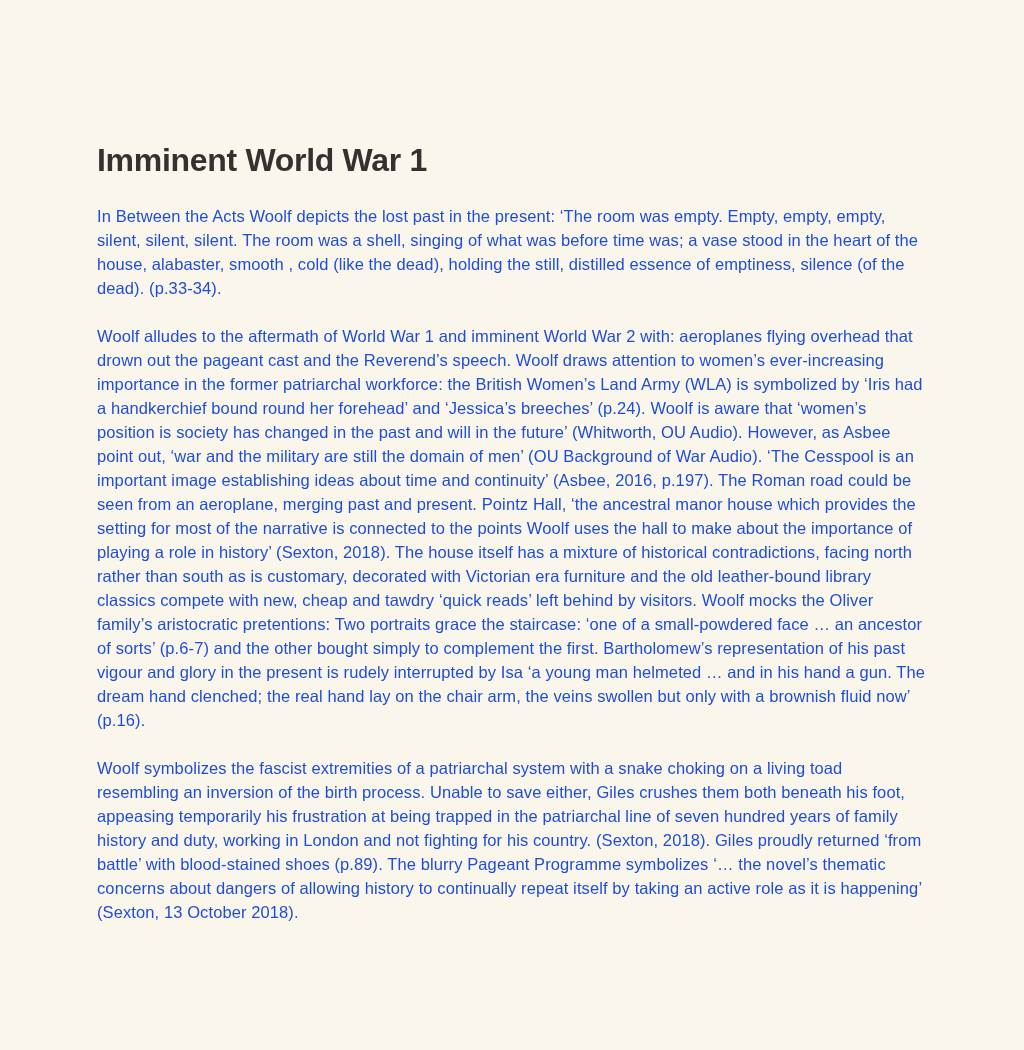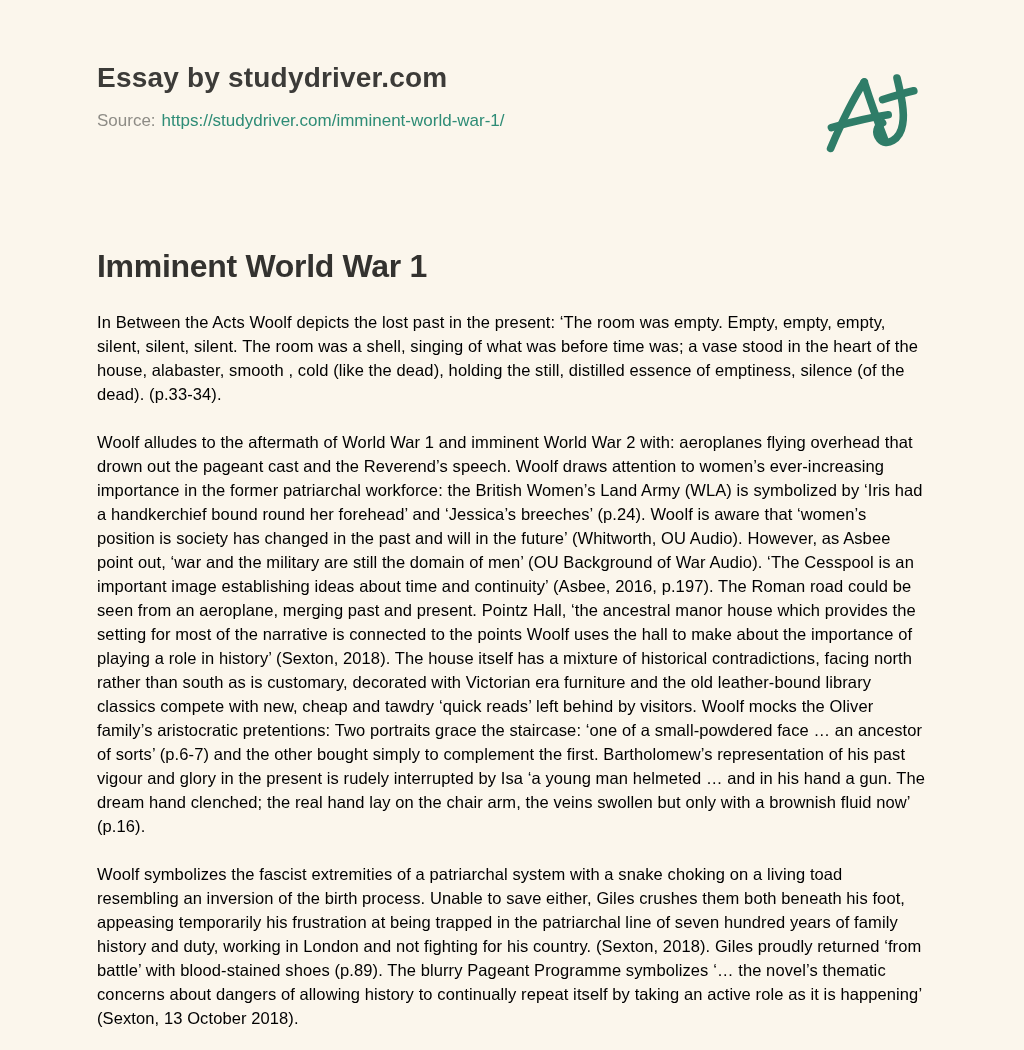--- a/index.html
+++ b/index.html
@@ -53,48 +53,30 @@
     margin-bottom: 22px;
     font-size: 32px;
     font-weight: 700;
     color: #33322F;
     letter-spacing: -0.3px;
     line-height: 1.3;
   }
   .essay p {
     font-size: 16.5px;
     line-height: 24px;
-    color: #000000;
+    color: #1d4ed8;
     margin: 0 0 24px 0;
     letter-spacing: 0.1px;
   }
 </style>
 </head>
 <body>
 
 <div class="page">
 
-  <div class="header-row">
-    <div>
-      <h1 class="site-title">Essay by studydriver.com</h1>
-      <div class="source-line">
-        <span class="source-label">Source:</span><a class="source-link" href="#">https://studydriver.com/imminent-world-war-1/</a>
-      </div>
-    </div>
-
-    <div class="logo-wrap">
-      <svg width="104" height="96" viewBox="0 0 130 120" fill="none" stroke="#2F7D68" stroke-width="9.5" stroke-linecap="round">
-        <path d="M12 103 C 26 70, 42 38, 54 20"></path>
-        <path d="M54 20 C 61 42, 71 70, 80 93"></path>
-        <path d="M13 77 C 38 70, 64 64, 84 61"></path>
-        <path d="M77 42 C 90 38, 104 34, 116 31"></path>
-        <path d="M95 15 C 100 36, 105 57, 102 73 C 99 92, 82 102, 73 91 C 67 83, 70 75, 77 71"></path>
-      </svg>
-    </div>
-  </div>
 
   <h2 class="article-title">Imminent World War 1</h2>
 
   <div class="essay">
     <p>In Between the Acts Woolf depicts the lost past in the present: ‘The room was empty. Empty, empty, empty, silent, silent, silent. The room was a shell, singing of what was before time was; a vase stood in the heart of the house, alabaster, smooth , cold (like the dead), holding the still, distilled essence of emptiness, silence (of the dead). (p.33-34).</p>
     <p>Woolf alludes to the aftermath of World War 1 and imminent World War 2 with: aeroplanes flying overhead that drown out the pageant cast and the Reverend’s speech. Woolf draws attention to women’s ever-increasing importance in the former patriarchal workforce: the British Women’s Land Army (WLA) is symbolized by ‘Iris had a handkerchief bound round her forehead’ and ‘Jessica’s breeches’ (p.24). Woolf is aware that ‘women’s position is society has changed in the past and will in the future’ (Whitworth, OU Audio). However, as Asbee point out, ‘war and the military are still the domain of men’ (OU Background of War Audio). ‘The Cesspool is an important image establishing ideas about time and continuity’ (Asbee, 2016, p.197). The Roman road could be seen from an aeroplane, merging past and present. Pointz Hall, ‘the ancestral manor house which provides the setting for most of the narrative is connected to the points Woolf uses the hall to make about the importance of playing a role in history’ (Sexton, 2018). The house itself has a mixture of historical contradictions, facing north rather than south as is customary, decorated with Victorian era furniture and the old leather-bound library classics compete with new, cheap and tawdry ‘quick reads’ left behind by visitors. Woolf mocks the Oliver family’s aristocratic pretentions: Two portraits grace the staircase: ‘one of a small-powdered face … an ancestor of sorts’ (p.6-7) and the other bought simply to complement the first. Bartholomew’s representation of his past vigour and glory in the present is rudely interrupted by Isa ‘a young man helmeted … and in his hand a gun. The dream hand clenched; the real hand lay on the chair arm, the veins swollen but only with a brownish fluid now’ (p.16).</p>
     <p>Woolf symbolizes the fascist extremities of a patriarchal system with a snake choking on a living toad resembling an inversion of the birth process. Unable to save either, Giles crushes them both beneath his foot, appeasing temporarily his frustration at being trapped in the patriarchal line of seven hundred years of family history and duty, working in London and not fighting for his country. (Sexton, 2018). Giles proudly returned ‘from battle’ with blood-stained shoes (p.89). The blurry Pageant Programme symbolizes ‘… the novel’s thematic concerns about dangers of allowing history to continually repeat itself by taking an active role as it is happening’ (Sexton, 13 October 2018).</p>
 
   </div>
 

